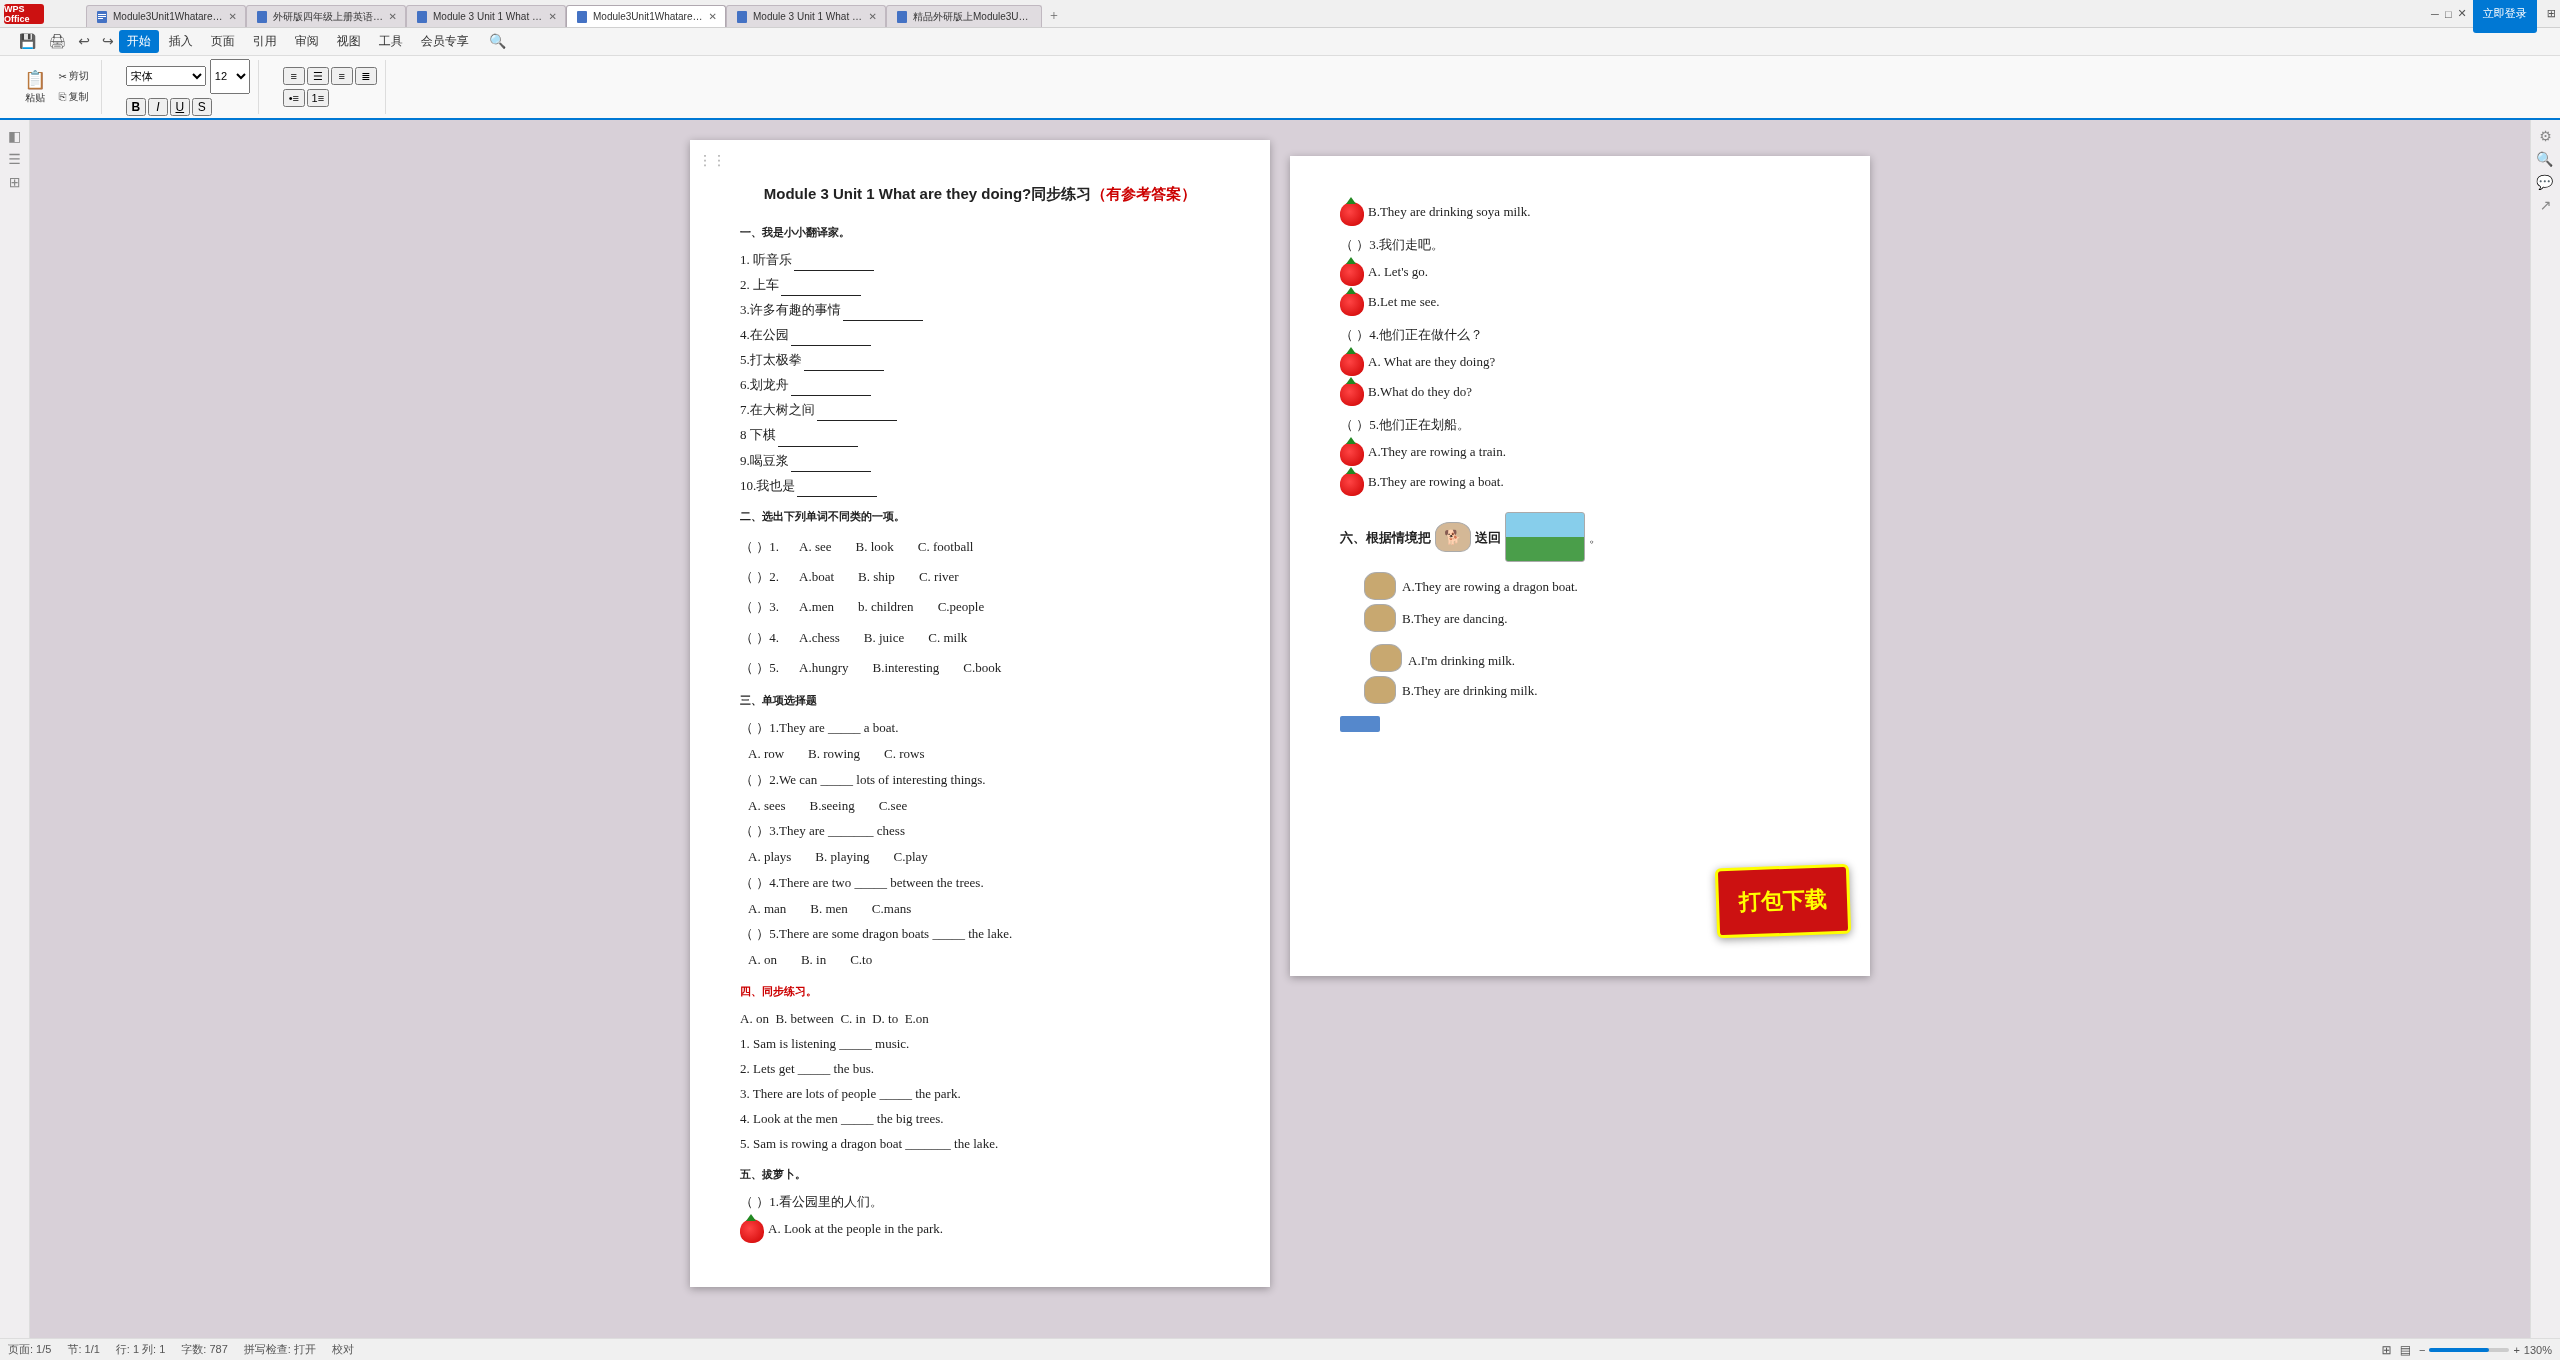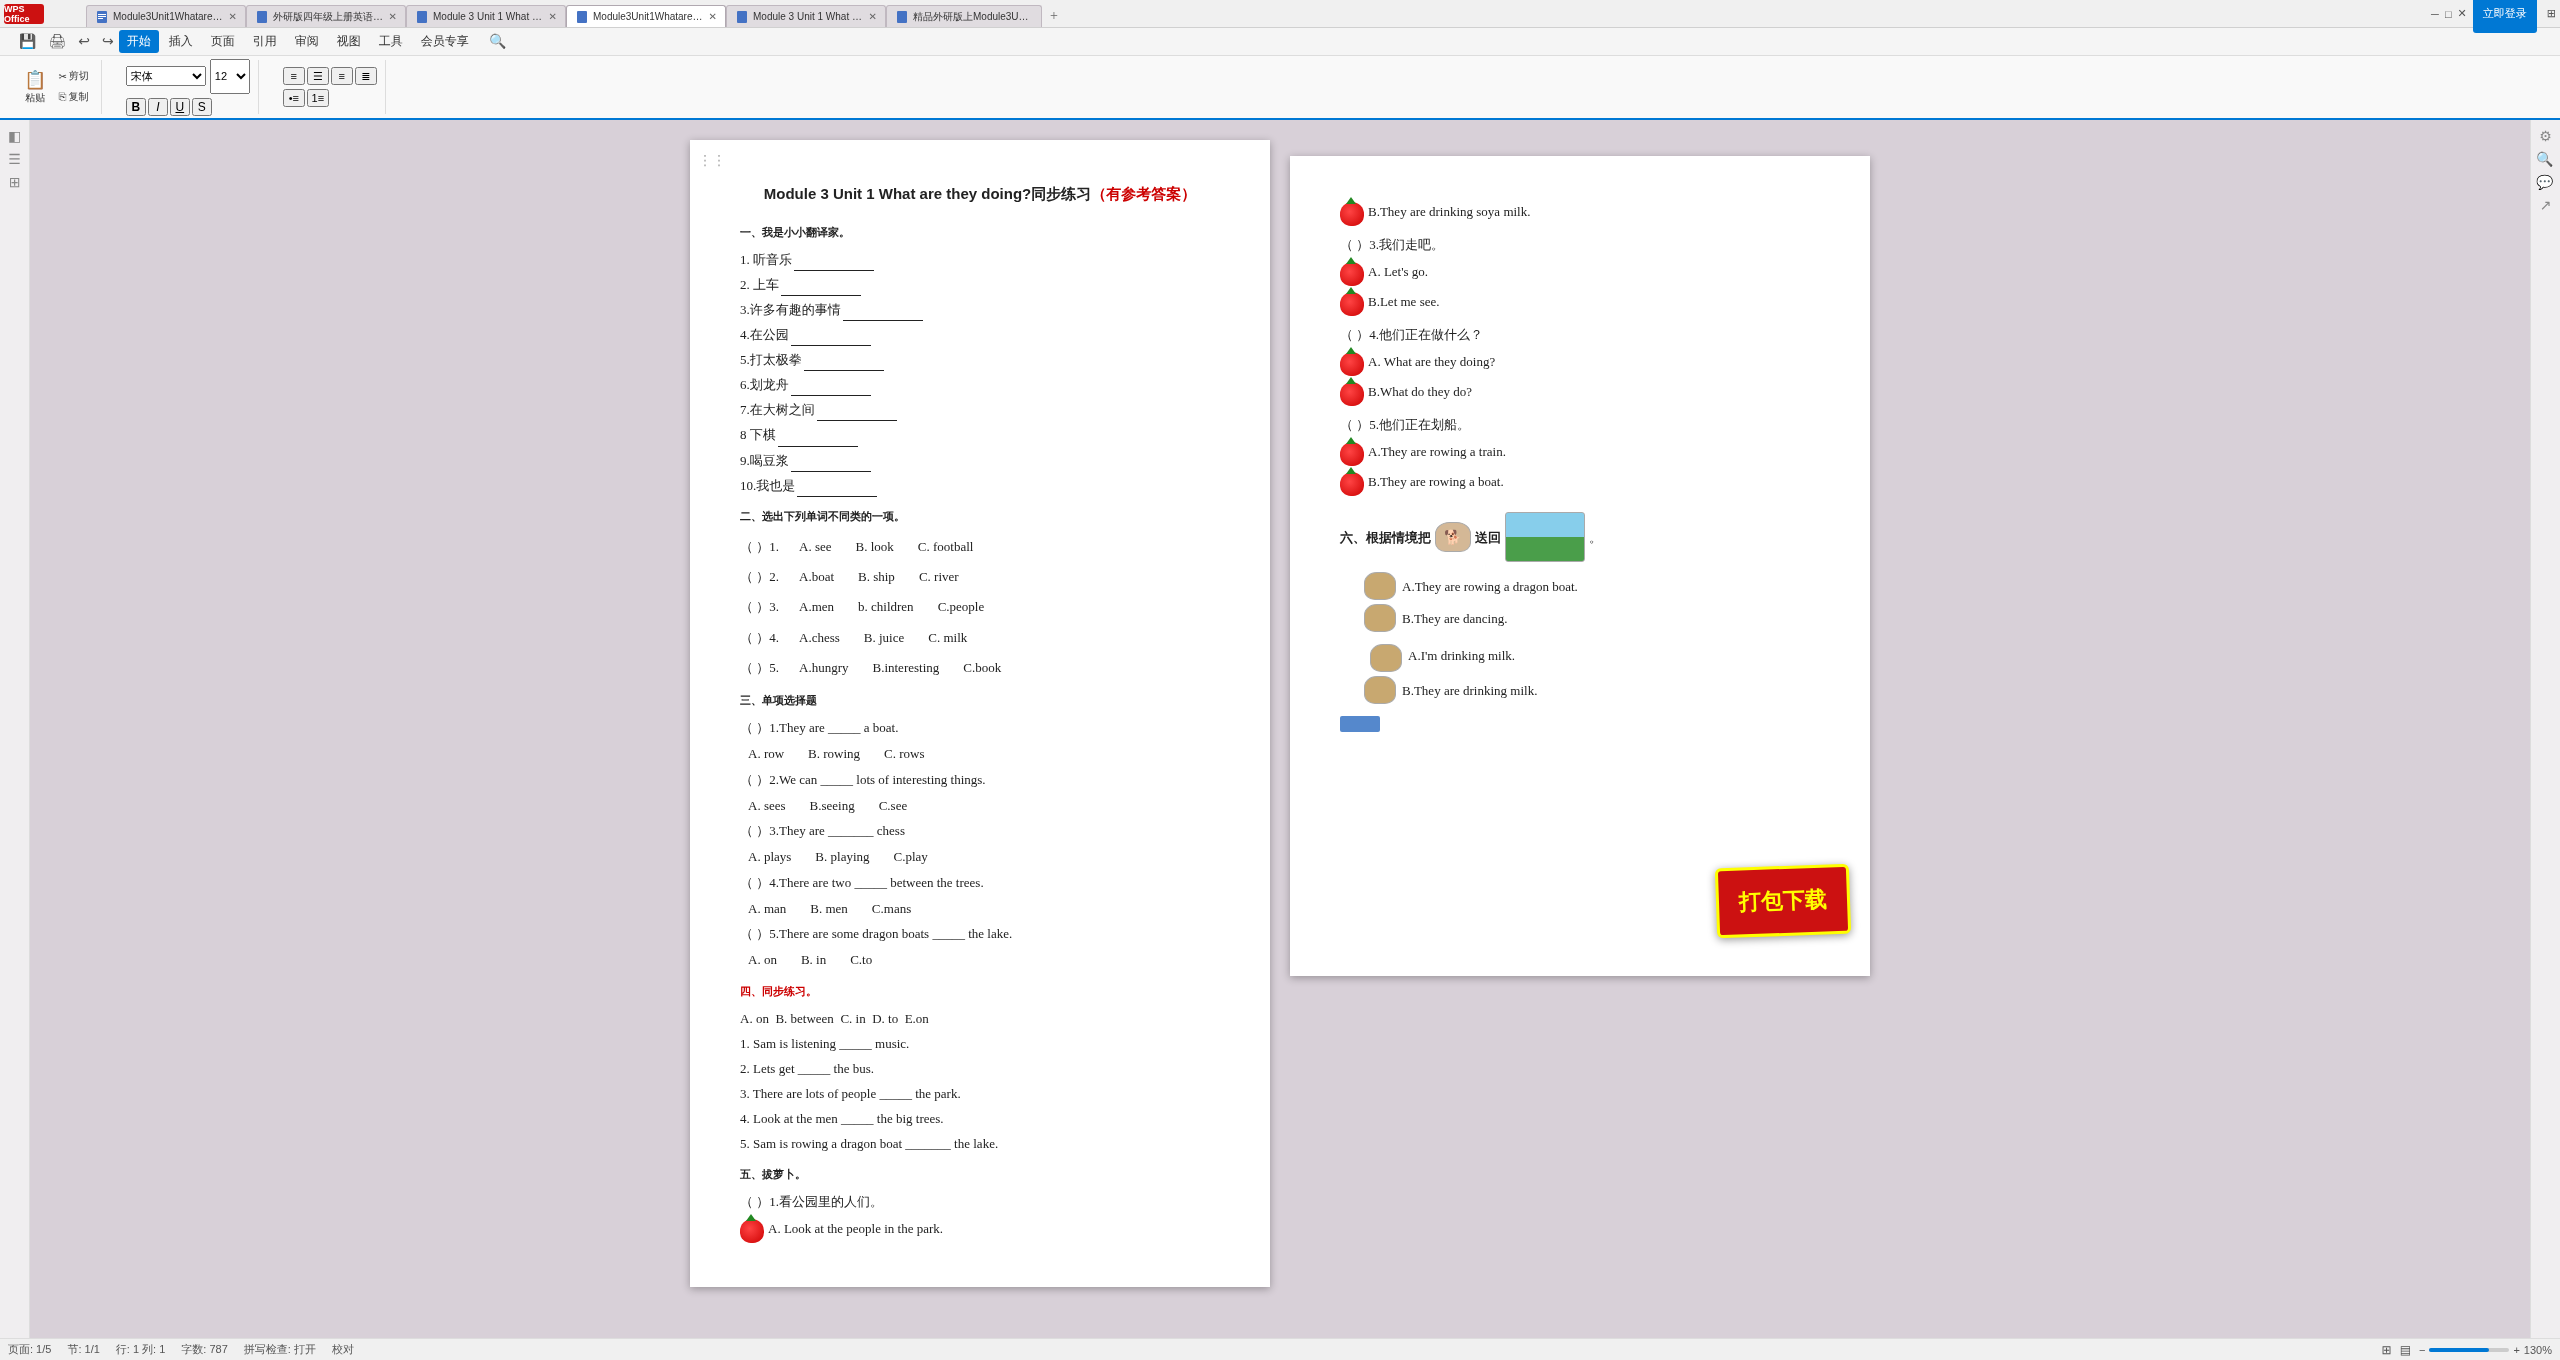--- a/index.html
+++ b/index.html
@@ -706,21 +706,21 @@
 
         <div style="display:flex;gap:6px;align-items:center;margin:4px 0 4px 24px;">
           <div style="width:32px;height:28px;background:#c8a870;border-radius:40% 40% 35% 35%;border:1px solid #aaa;flex-shrink:0;"></div>
           <span>A.They are rowing a dragon boat.</span>
         </div>
         <div style="display:flex;gap:6px;align-items:center;margin:4px 0 12px 24px;">
           <div style="width:32px;height:28px;background:#c8a870;border-radius:40% 40% 35% 35%;border:1px solid #aaa;flex-shrink:0;"></div>
           <span>B.They are dancing.</span>
         </div>
 
-        <div style="display:flex;gap:6px;align-items:flex-start;margin:4px 0 4px 24px;padding-left:6px;">
+        <div style="display:flex;gap:6px;align-items:flex-end;margin:4px 0 4px 24px;padding-left:6px;">
           <div style="width:32px;height:28px;background:#c8a870;border-radius:40% 40% 35% 35%;border:1px solid #aaa;flex-shrink:0;"></div>
           <span>A.I'm drinking milk.</span>
         </div>
         <div style="display:flex;gap:6px;align-items:center;margin:4px 0 12px 24px;">
           <div style="width:32px;height:28px;background:#c8a870;border-radius:40% 40% 35% 35%;border:1px solid #aaa;flex-shrink:0;"></div>
           <span>B.They are drinking milk.</span>
         </div>
 
         <div style="width:40px;height:16px;background:#5588cc;border-radius:2px;margin-top:10px;"></div>
 

